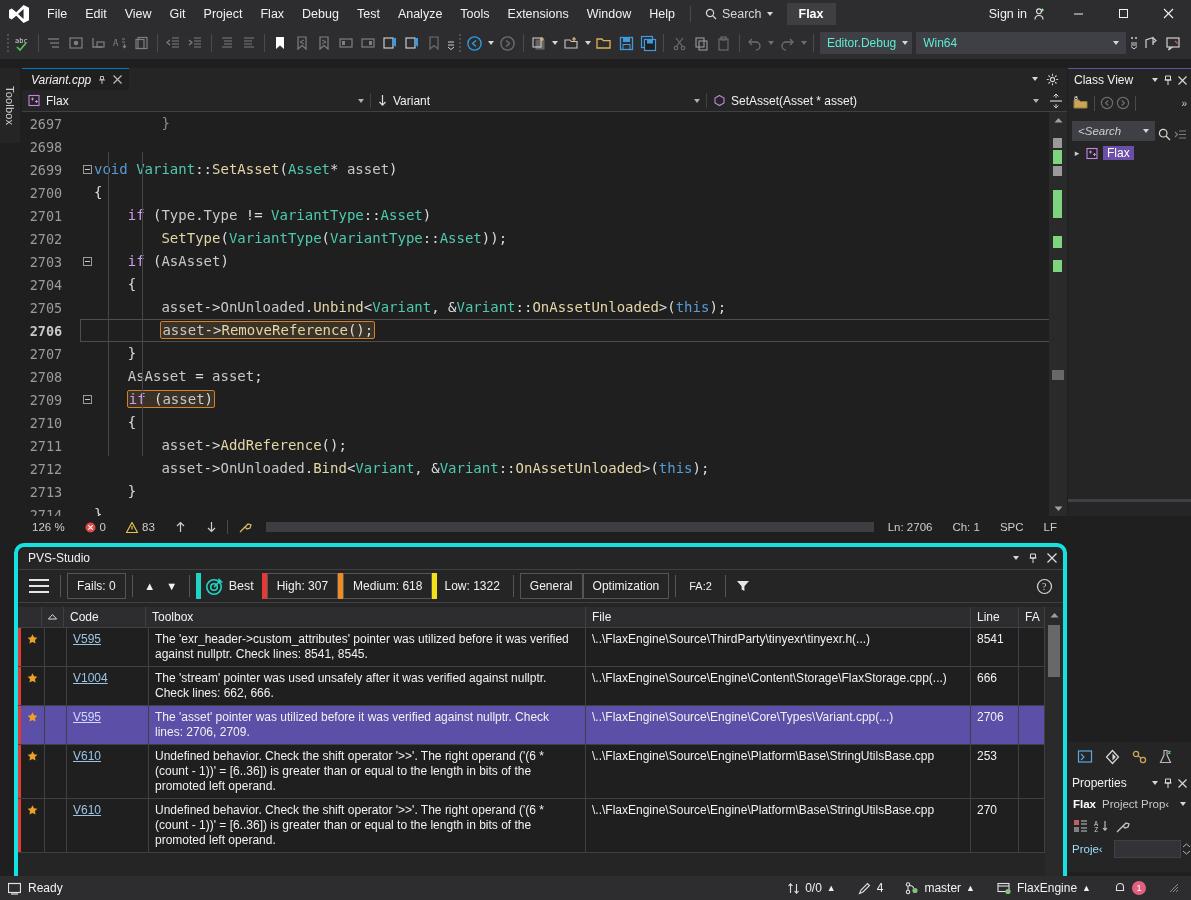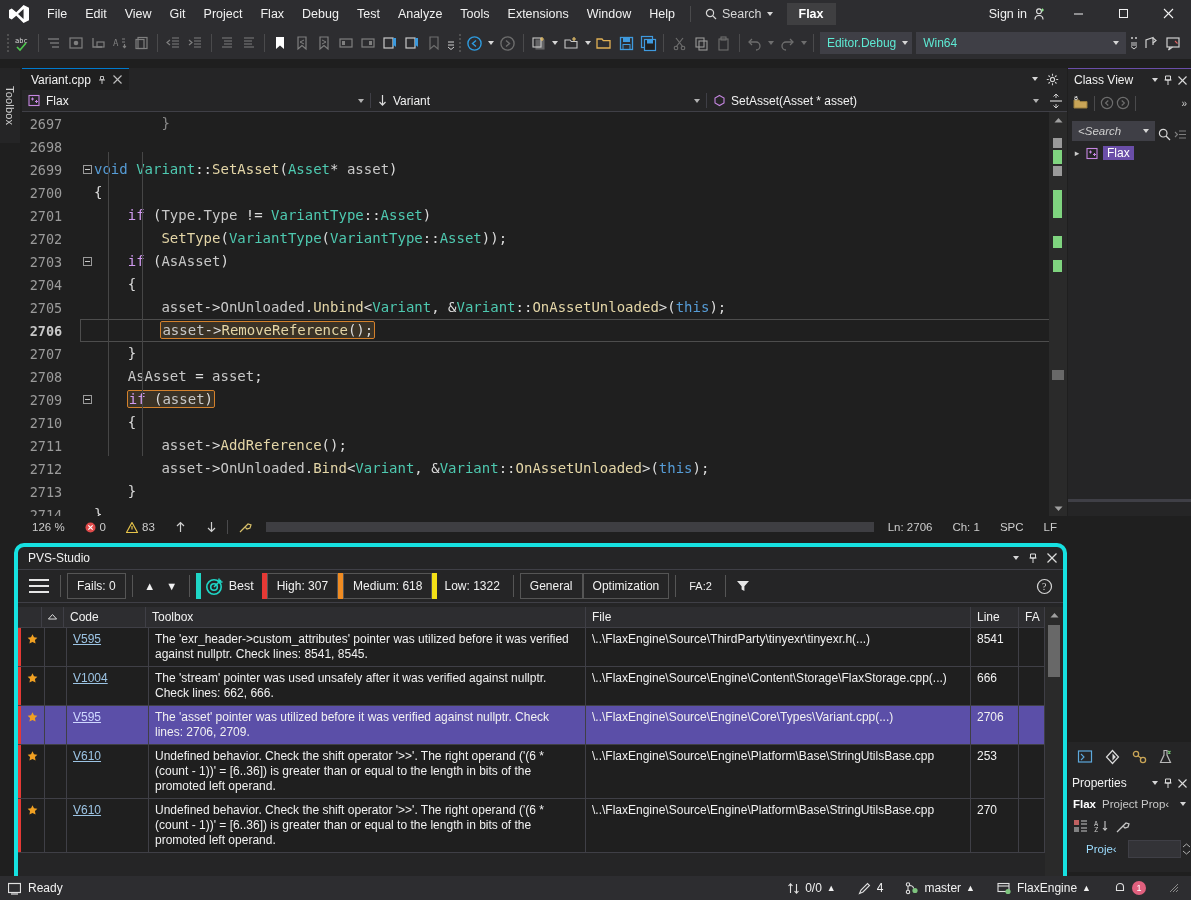--- a/index.html
+++ b/index.html
@@ -61,21 +61,21 @@
   }
   .toolbox-tab span { writing-mode:vertical-rl; font-size:11px; letter-spacing:.2px; }
 
   
   .tabstrip {
     position:absolute; left:22px; top:68px; width:1045px; height:22px;
     background:#252526; display:flex; align-items:flex-end;
   }
   .doctab {
     height:22px; background:#1f1f1f; display:flex; align-items:center; gap:6px;
-    padding:0 7px 0 9px; font-size:12px; color:#f1f1f1; border-top:1px solid #007acc;
+    padding:0 7px 0 9px; font-size:12px; color:#f1f1f1; border-top:1px solid #007acc;font-style:italic;
   }
   .doctab .pin, .doctab .xx { opacity:.85; font-size:11px; }
   .tabstrip-right { margin-left:auto; display:flex; align-items:center; gap:8px; padding-right:8px; height:22px; }
 
   
   .navbar {
     position:absolute; left:22px; top:90px; width:1045px; height:22px;
     background:#252526; display:flex; align-items:center; font-size:12px;
     border-bottom:1px solid #3f3f46;
   }
@@ -166,21 +166,21 @@
   
   .props {
     position:absolute; left:1068px; top:772px; width:123px; height:100px; background:#252526;
   }
   .pr-head { height:22px; display:flex; align-items:center; gap:4px; padding:0 4px 0 4px; font-size:12px; }
   .pr-head .sp { margin-left:auto; display:flex; gap:5px; align-items:center;}
   .pr-sub { height:20px; display:flex; align-items:center; gap:6px; padding:0 5px; font-size:11.5px; }
   .pr-sub b { color:#ffffff; }
   .pr-sub .gray { color:#c8c8c8; }
   .pr-tools { height:24px; display:flex; align-items:center; gap:6px; padding:0 5px; }
-  .pr-grid { display:flex; align-items:center; height:22px; padding-left:18px; }
+  .pr-grid { display:flex; align-items:center; height:22px; padding-left:4px; }
   .pr-grid .cell1 { color:#9cdcfe; font-size:11.5px; width:42px; overflow:hidden; }
   .pr-grid .cell2 { flex:1; height:18px; background:#333337; border:1px solid #3f3f46;}
   .pr-spin { width:10px; display:flex; flex-direction:column; align-items:center; gap:2px;}
 
   
   .pvs-outer {
     position:absolute; left:14px; top:543px; width:1053px; height:400px;
     border:4px solid #16e1e1; border-radius:10px; background:#252526;
   }
   .pvs-title { height:22px; display:flex; align-items:center; padding:0 6px 0 10px; font-size:12px; color:#f1f1f1; }

